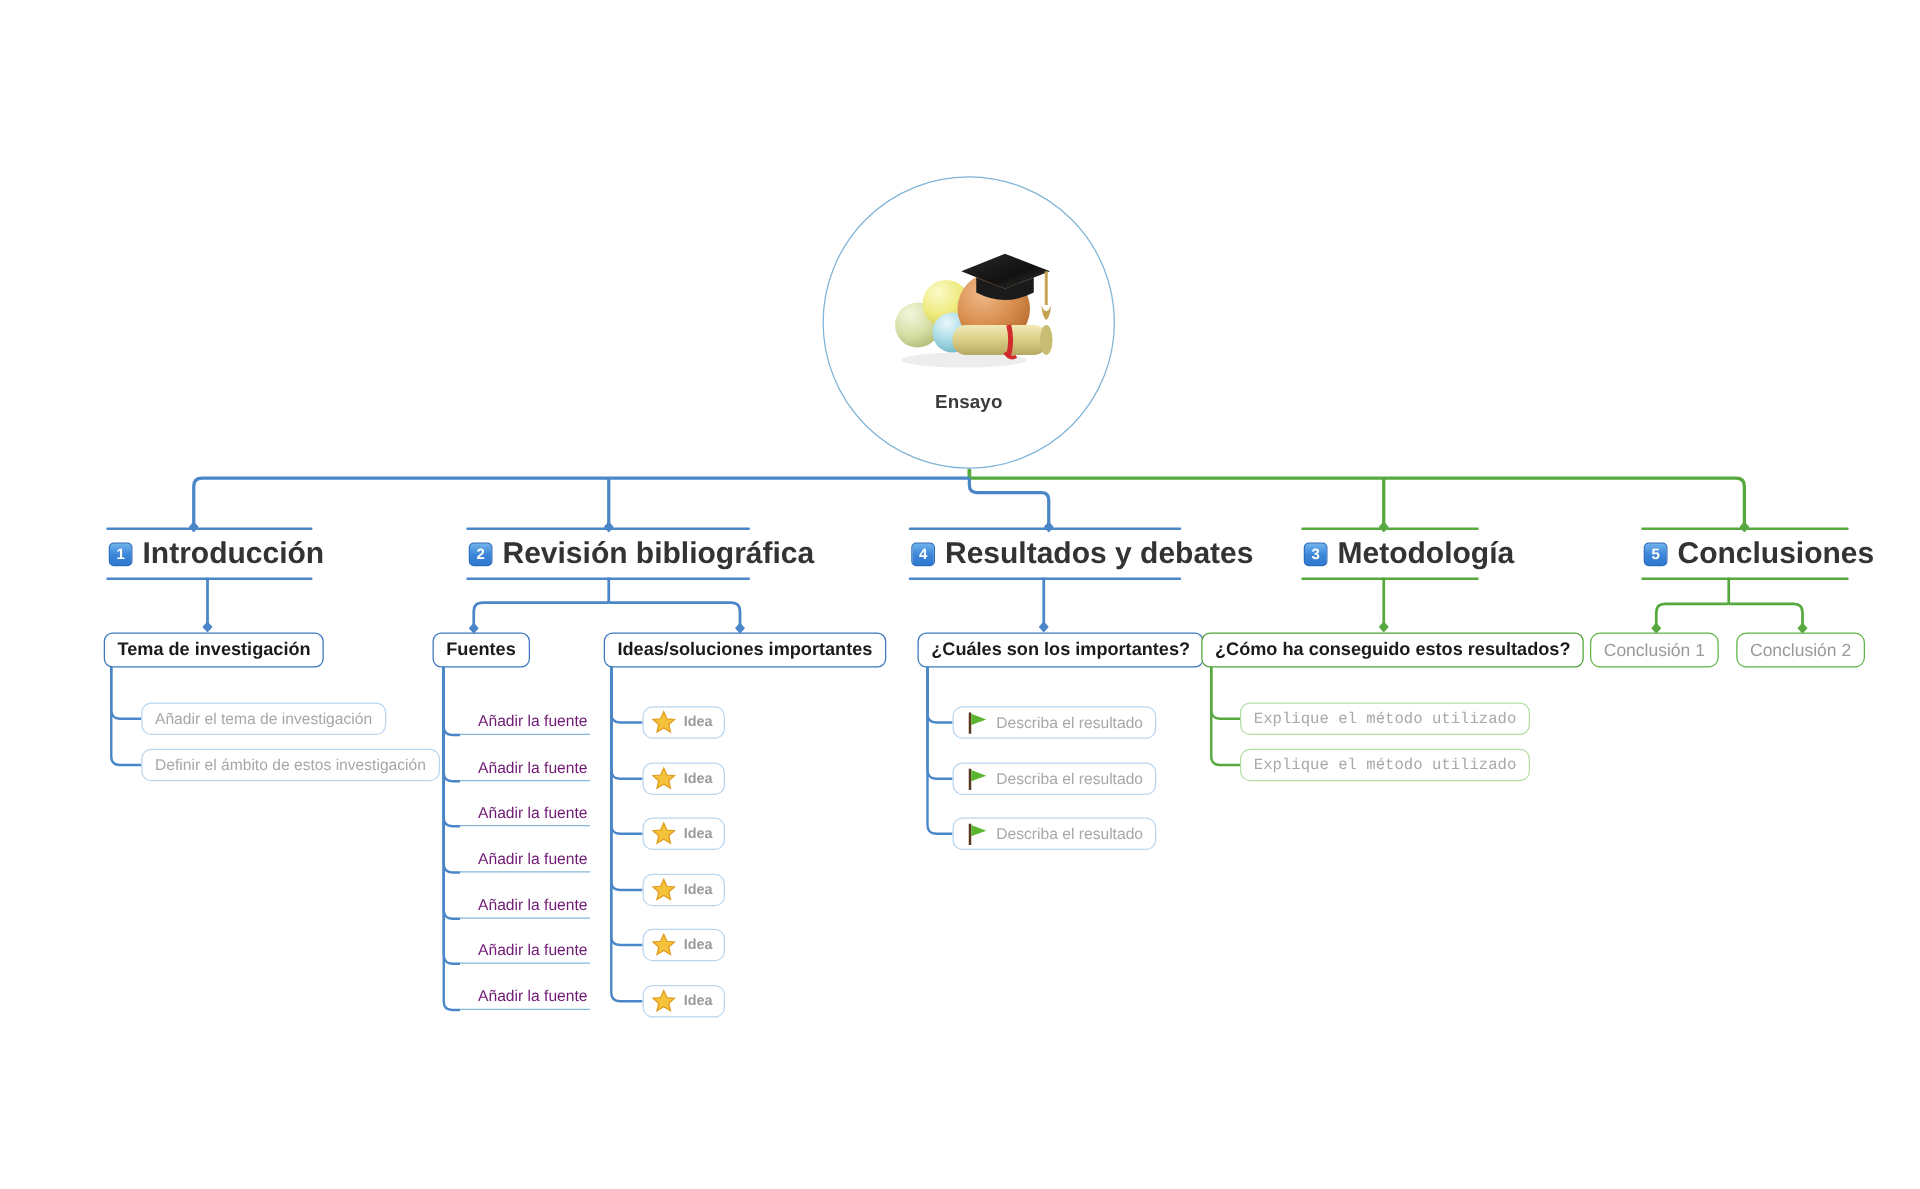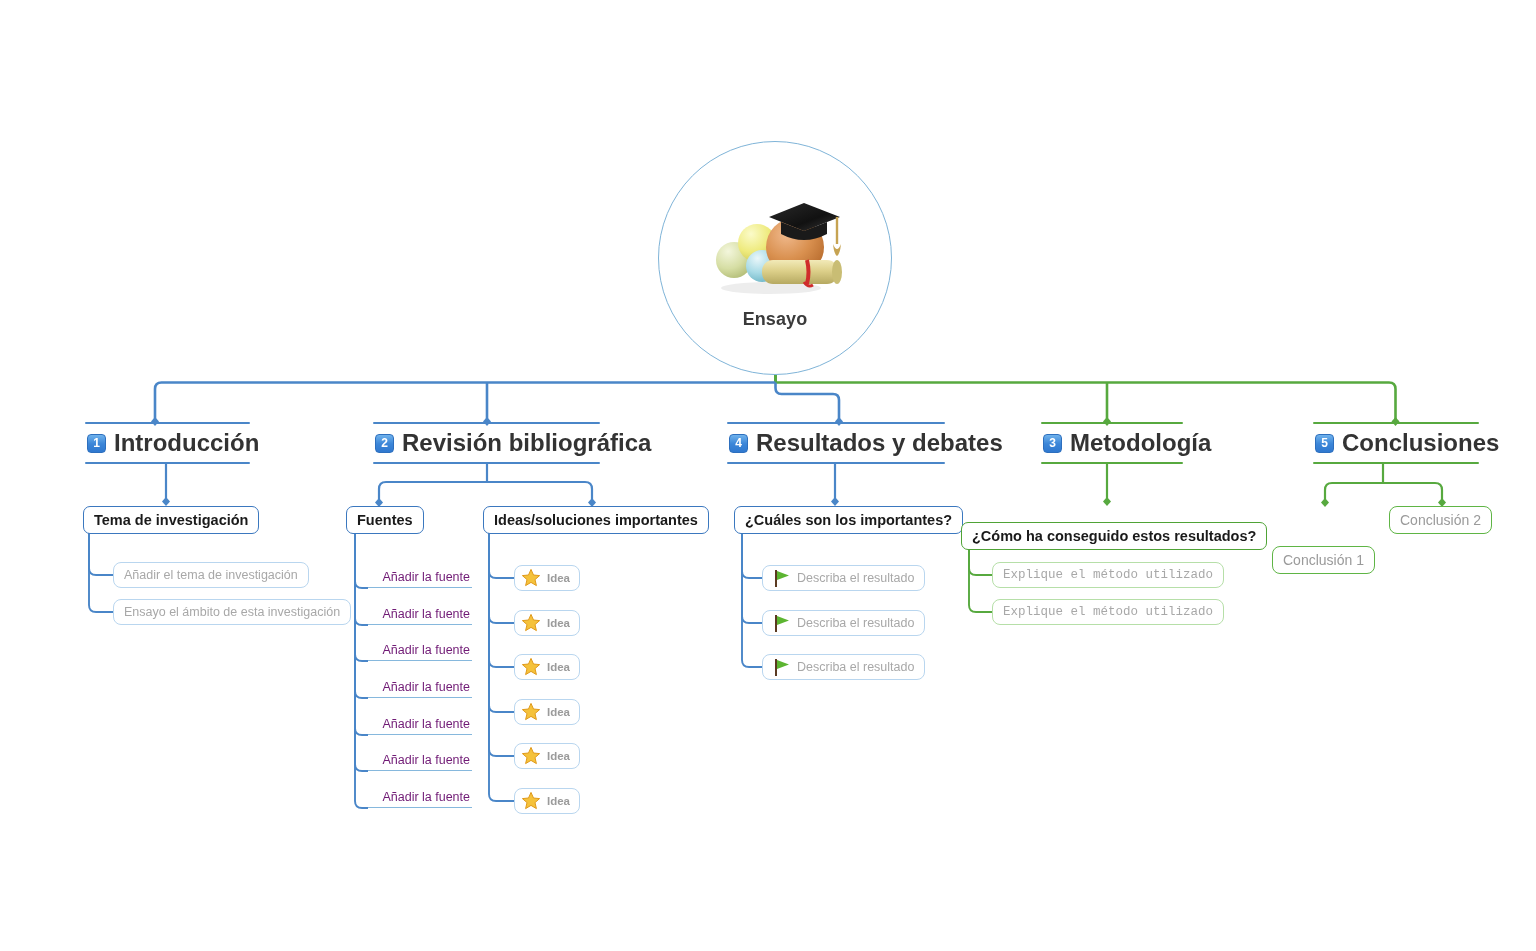--- a/index.html
+++ b/index.html
@@ -35,21 +35,21 @@
     justify-content: flex-end;
     padding-bottom: 44px;
   }
   .root-art {
     position: absolute;
     left: 50px; top: 48px;
     width: 136px; height: 108px;
   }
   .root-label {
     position: relative;
-    font-size: 18px;
+    font-size: 15px;
     font-weight: bold;
     color: #3b3b3b;
     letter-spacing: .1px;
   }
 
   
   .topic {
     position: absolute;
     height: 42px;
     display: flex;
@@ -95,21 +95,21 @@
     align-items: center;
     padding: 0 10px;
     border-radius: 7px;
     background: #ffffff;
     font-size: 14.5px;
     font-weight: bold;
     color: #1a1a1a;
     white-space: nowrap;
   }
   .node2.blue { border: 1.6px solid #3b78bf; }
-  .node2.green { border: 1.6px solid #4fa336; margin-top: 16px; }
+  .node2.green { border: 1.6px solid #4fa336; }
 
   
   .pill {
     position: absolute;
     height: 26px;
     display: flex;
     align-items: center;
     gap: 6px;
     padding: 0 10px;
     border-radius: 8px;
@@ -291,21 +291,21 @@
   </div>
 
   <div class="node2 blue" style="left:83px; top:506px;">
     <span>Tema de investigación</span>
   </div>
 
   <div class="pill blue" style="left:113px; top:562px;">
     <span>Añadir el tema de investigación</span>
   </div>
   <div class="pill blue" style="left:113px; top:599px;">
-    <span>Ensayo el ámbito de esta investigación</span>
+    <span>Definir el ámbito de estos investigación</span>
   </div>
 
   <div class="topic blue" style="left:373px; top:422px; width:227px;">
     <div class="topic-rule-top"></div>
     <div class="badge">2</div>
     <div class="topic-label">Revisión bibliográfica</div>
     <div class="topic-rule-bottom"></div>
   </div>
 
   <div class="node2 blue" style="left:346px; top:506px;">
@@ -425,20 +425,20 @@
     <span>Explique el método utilizado</span>
   </div>
 
   <div class="topic green" style="left:1313px; top:422px; width:166px;">
     <div class="topic-rule-top"></div>
     <div class="badge">5</div>
     <div class="topic-label">Conclusiones</div>
     <div class="topic-rule-bottom"></div>
   </div>
 
-  <div class="pill greenstrong" style="left:1272px; top:506px;margin-top:40px;">
+  <div class="pill greenstrong" style="left:1272px; top:506px;">
     <span>Conclusión 1</span>
   </div>
   <div class="pill greenstrong" style="left:1389px; top:506px;">
     <span>Conclusión 2</span>
   </div>
 
 </div>
 
 </body></html>

